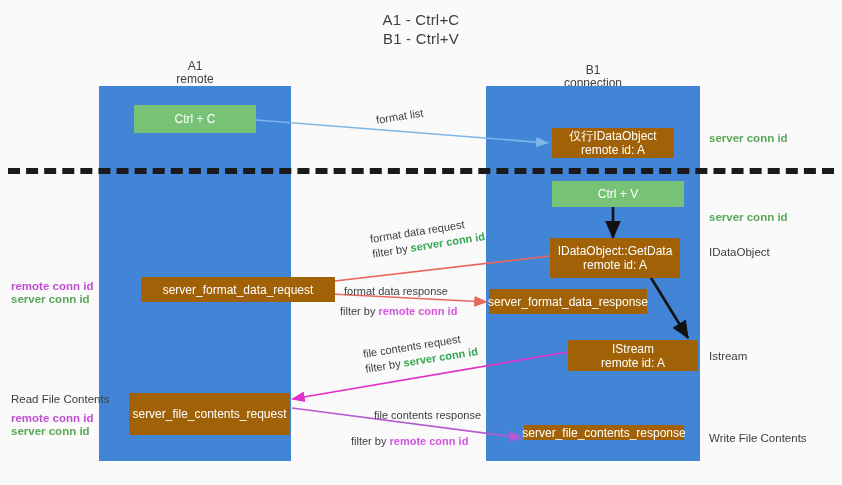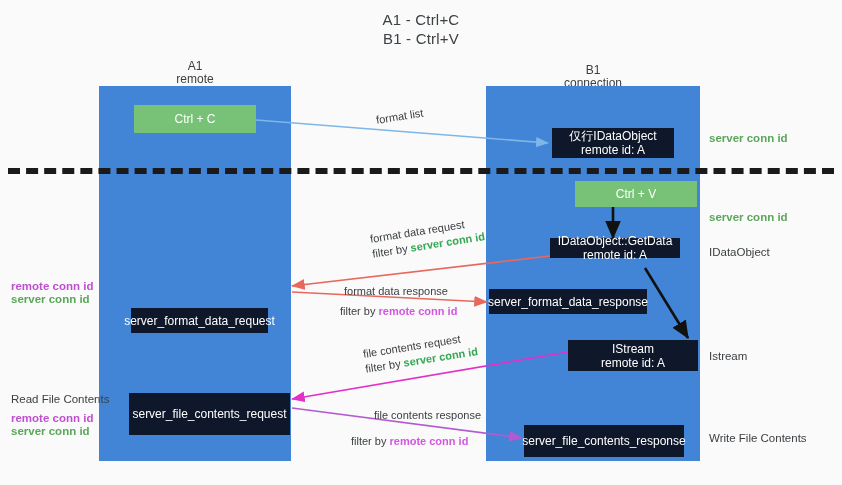--- a/index.html
+++ b/index.html
@@ -52,21 +52,21 @@
     flex-direction: column;
     align-items: center;
     justify-content: center;
     text-align: center;
     color: #ffffff;
     font-size: 12px;
     line-height: 14px;
     z-index: 5;
   }
   .node.green { background: #77c277; }
-  .node.orange { background: #0f172a; }
+  .node.orange { background: #a16207; }
 
   .side-label {
     position: absolute;
     font-size: 11.5px;
     line-height: 14px;
     color: #3c4043;
     white-space: nowrap;
   }
   .side-label.green-t { color: #5aa75a; font-weight: bold; }
   .side-label.purple-t { color: #c04fd0; font-weight: bold; }
@@ -162,47 +162,47 @@
 
   <div class="node green" style="left:134px; top:105px; width:122px; height:28px;">
     <span>Ctrl + C</span>
   </div>
 
   <div class="node orange" style="left:552px; top:128px; width:122px; height:30px;">
     <span>仅行IDataObject</span>
     <span>remote id: A</span>
   </div>
 
-  <div class="node green" style="left:575px; top:181px; width:122px; height:26px;">
+  <div class="node green" style="left:552px; top:181px; width:132px; height:26px;">
     <span>Ctrl + V</span>
   </div>
 
-  <div class="node orange" style="left:550px; top:238px; width:130px; height:20px;text-align:right;">
+  <div class="node orange" style="left:550px; top:238px; width:130px; height:40px;text-align:right;">
     <span>IDataObject::GetData</span>
     <span>remote id: A</span>
   </div>
 
   <div class="node orange" style="left:568px; top:340px; width:130px; height:31px;">
     <span>IStream</span>
     <span>remote id: A</span>
   </div>
 
-  <div class="node orange" style="left:131px; top:277px; width:137px; height:25px;margin-top:31px;">
+  <div class="node orange" style="left:141px; top:277px; width:194px; height:25px;">
     <span>server_format_data_request</span>
   </div>
 
   <div class="node orange" style="left:489px; top:289px; width:158px; height:25px;">
     <span>server_format_data_response</span>
   </div>
 
   <div class="node orange" style="left:129px; top:393px; width:161px; height:42px;">
     <span>server_file_contents_request</span>
   </div>
 
-  <div class="node orange" style="left:524px; top:425px; width:160px; height:32px;text-align:right;">
+  <div class="node orange" style="left:524px; top:425px; width:160px; height:15px;text-align:right;">
     <span>server_file_contents_response</span>
   </div>
 
   <div class="side-label green-t" style="left:709px; top:131px;">server conn id</div>
 
   <div class="side-label green-t" style="left:709px; top:210px;">server conn id</div>
 
   <div class="side-label" style="left:709px; top:245px;">IDataObject</div>
 
   <div class="side-label" style="left:709px; top:349px;">Istream</div>

